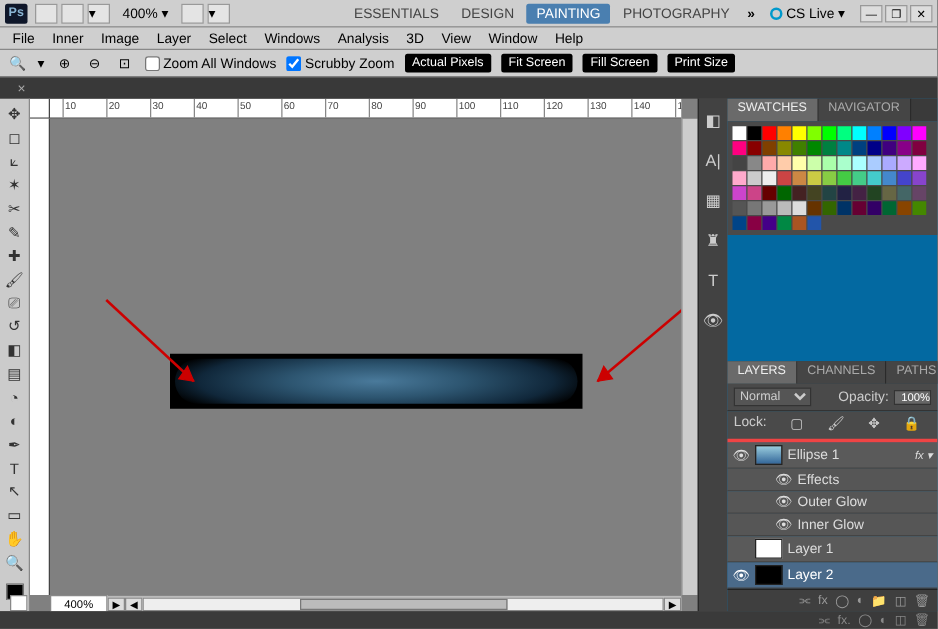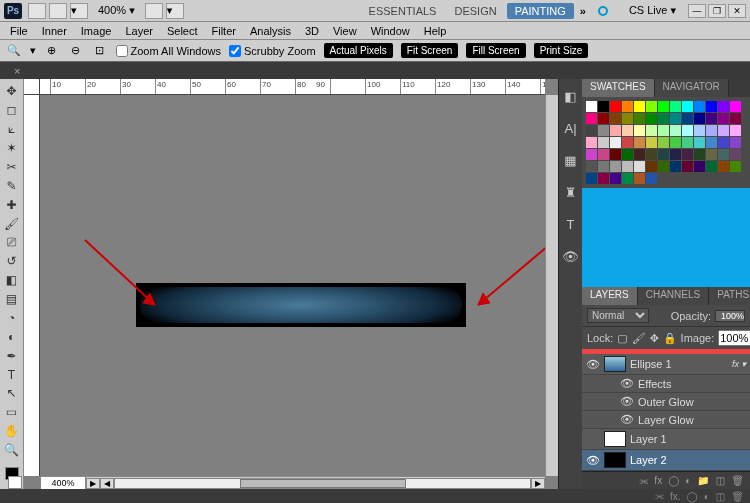--- a/index.html
+++ b/index.html
@@ -6,21 +6,21 @@
 body{width:750px;height:503px;background:#5a5a5a;overflow:hidden;position:relative}
 .topbar{height:22px;background:#cfcfcf;border-bottom:1px solid #888;display:flex;align-items:center;padding:0 4px;gap:6px}
 .ps-icon{width:18px;height:16px;background:#0f172a;color:#8ab5d4;font-weight:bold;font-size:10px;display:flex;align-items:center;justify-content:center;border-radius:2px}
 .top-icons{display:flex;gap:3px;align-items:center}
 .top-icons span{width:18px;height:16px;background:#e4e4e4;border:1px solid #999;display:inline-block}
 .zoom-lvl{font-size:11px;margin:0 4px}
 .workspace-tabs{margin-left:auto;display:flex;gap:2px;align-items:center}
 .ws-tab{padding:2px 8px;color:#444;cursor:pointer}
 .ws-tab.active{background:#4a7fb0;color:#fff;border-radius:2px}
 .ws-arrow{margin:0 4px;font-weight:bold}
-.cs-live{display:flex;align-items:center;gap:21px;padding:0 6px}
+.cs-live{display:flex;align-items:center;gap:3px;padding:0 6px}
 .cs-circle{width:10px;height:10px;border:2px solid #0099cc;border-radius:50%}
 .win-btns{display:flex;gap:2px;margin-left:4px}
 .win-btns span{width:18px;height:14px;border:1px solid #999;background:#ddd;display:flex;align-items:center;justify-content:center;font-size:9px}
 .menubar{height:18px;background:#cfcfcf;border-bottom:1px solid #888;display:flex;align-items:center;padding:0 4px;gap:2px}
 .menubar span{padding:2px 6px;cursor:pointer}
 .optbar{height:22px;background:#cfcfcf;border-bottom:1px solid #666;display:flex;align-items:center;padding:0 6px;gap:8px}
 .optbar .tool-i{width:16px;height:16px;display:inline-flex;align-items:center;justify-content:center}
 .check{display:flex;align-items:center;gap:3px}
 .check input{width:12px;height:12px}
 .btn-dark{background:#000;color:#fff;padding:2px 6px;border-radius:2px;font-size:10px}
@@ -44,31 +44,31 @@
 .arrow{position:absolute;stroke:#c00;fill:#c00}
 .scroll-h{position:absolute;bottom:0;left:16px;right:13px;height:13px;background:#ccc;border-top:1px solid #888;display:flex;align-items:center}
 .scroll-h .zoom{width:46px;background:#fff;border:1px solid #888;font-size:9px;text-align:center;padding:1px}
 .scroll-h .status{font-size:9px;padding:0 4px;background:#e8e8e8;border:1px solid #888;margin-left:2px}
 .scroll-h .arr{width:14px;height:11px;background:#ddd;border:1px solid #888;text-align:center;font-size:8px;line-height:9px}
 .scroll-h .track{flex:1;height:11px;background:#eee;border:1px solid #888;position:relative}
 .scroll-h .thumb{position:absolute;left:30%;width:40%;height:100%;background:#bbb;border:1px solid #777}
 .scroll-v{position:absolute;top:16px;right:0;bottom:13px;width:13px;background:#ccc;border-left:1px solid #888}
 .midcol{width:24px;background:#424242;border-left:1px solid #222;display:flex;flex-direction:column;align-items:center;padding-top:8px;gap:14px}
 .midcol span{color:#ccc;width:18px;height:18px;display:flex;align-items:center;justify-content:center;font-size:13px}
-.panels{width:168px;background:#0ea5e9;display:flex;flex-direction:column}
+.panels{width:168px;background:#0369a1;display:flex;flex-direction:column}
 .p-tabs{display:flex;background:#3a3a3a;height:18px}
 .p-tab{padding:2px 8px;font-size:10px;color:#aaa;background:#454545;border-right:1px solid #2a2a2a;cursor:pointer}
 .p-tab.active{background:#6a6a6a;color:#eee}
 .swatches-grid{display:flex;flex-wrap:wrap;padding:4px;gap:1px;background:#4a4a4a}
 .swatches-grid span{width:11px;height:11px}
 .layers-ctrl{background:#4a4a4a;padding:3px 5px;display:flex;align-items:center;gap:4px;font-size:10px;color:#ccc;border-bottom:1px solid #333}
 .layers-ctrl select{font-size:10px;background:#555;color:#ccc;border:1px solid #333;width:62px}
 .layers-ctrl .opac{margin-left:auto}
 .layers-ctrl input{width:30px;font-size:9px;background:#666;color:#fff;border:1px solid #333;text-align:right}
-.lock-row{background:#4a4a4a;padding:3px 5px;display:flex;align-items:center;gap:4px;font-size:10px;color:#ccc;border-bottom:5px solid #ef4444}
+.lock-row{background:#4a4a4a;padding:3px 5px;display:flex;align-items:flex-start;gap:19px;font-size:10px;color:#ccc;border-bottom:3px solid #ef4444}
 .lock-row .fill{margin-left:auto}
 .layer{display:flex;align-items:center;background:#5a5a5a;border-bottom:1px solid #444;padding:2px 4px;gap:4px;font-size:10px;color:#ddd}
 .layer.sel{background:#4a6a8a;color:#fff}
 .layer .eye{width:14px;font-size:11px}
 .layer .thumb{width:22px;height:16px;background:#fff;border:1px solid #222}
 .layer.sel .thumb{background:#1a3a4a}
 .layer .thumb.black{background:#000}
 .layer .fx{margin-left:auto;font-style:italic;font-size:9px}
 .sublayer{padding-left:38px;background:#565656}
 .panel-foot{height:18px;background:#3f3f3f;border-top:1px solid #222;margin-top:auto;display:flex;align-items:center;justify-content:flex-end;gap:6px;padding:0 6px}
@@ -88,40 +88,41 @@
   </div>
   <span class="zoom-lvl">400% ▾</span>
   <div class="top-icons">
     <span></span>
     <span>▾</span>
   </div>
   <div class="workspace-tabs">
     <span class="ws-tab">ESSENTIALS</span>
     <span class="ws-tab">DESIGN</span>
     <span class="ws-tab active">PAINTING</span>
+    <span class="ws-tab">PHOTOGRAPHY</span>
     <span class="ws-arrow">»</span>
     <div class="cs-live">
         <span class="cs-circle"></span>
         <span>CS Live ▾</span>
       </div>
     <div class="win-btns">
         <span>—</span>
         <span>❐</span>
         <span>✕</span>
       </div>
   </div>
 </div>
 
 <div class="menubar">
   <span>File</span>
   <span>Inner</span>
   <span>Image</span>
   <span>Layer</span>
   <span>Select</span>
-  <span>Filter</span>
+  <span>Windows</span>
   <span>Analysis</span>
   <span>3D</span>
   <span>View</span>
   <span>Window</span>
   <span>Help</span>
 </div>
 
 <div class="optbar">
   <span class="tool-i">🔍</span>
     <span>▾</span>
@@ -186,21 +187,21 @@
         <div class="lbl" style="left: 117px;">40</div>
         <div class="tick" style="left: 150px;"></div>
         <div class="lbl" style="left: 152px;">50</div>
         <div class="tick" style="left: 185px;"></div>
         <div class="lbl" style="left: 187px;">60</div>
         <div class="tick" style="left: 220px;"></div>
         <div class="lbl" style="left: 222px;">70</div>
         <div class="tick" style="left: 255px;"></div>
         <div class="lbl" style="left: 257px;">80</div>
         <div class="tick" style="left: 290px;"></div>
-        <div class="lbl" style="left: 276px;">90</div>
+        <div class="lbl" style="left: 292px;">90</div>
         <div class="tick" style="left: 325px;"></div>
         <div class="lbl" style="left: 327px;">100</div>
         <div class="tick" style="left: 360px;"></div>
         <div class="lbl" style="left: 362px;">110</div>
         <div class="tick" style="left: 395px;"></div>
         <div class="lbl" style="left: 397px;">120</div>
         <div class="tick" style="left: 430px;"></div>
         <div class="lbl" style="left: 432px;">130</div>
         <div class="tick" style="left: 465px;"></div>
         <div class="lbl" style="left: 467px;">140</div>
@@ -363,21 +364,21 @@
     <div class="layer sublayer">
         <span class="eye">👁</span>
         <span>Effects</span>
       </div>
     <div class="layer sublayer">
         <span class="eye">👁</span>
         <span>Outer Glow</span>
       </div>
     <div class="layer sublayer">
         <span class="eye">👁</span>
-        <span>Layer Glow</span>
+        <span>Inner Glow</span>
       </div>
     <div class="layer">
         <span class="eye"></span>
         <span class="thumb"></span>
         <span>Layer 1</span>
       </div>
     <div class="layer sel">
         <span class="eye">👁</span>
         <span class="thumb black"></span>
         <span>Layer 2</span>

